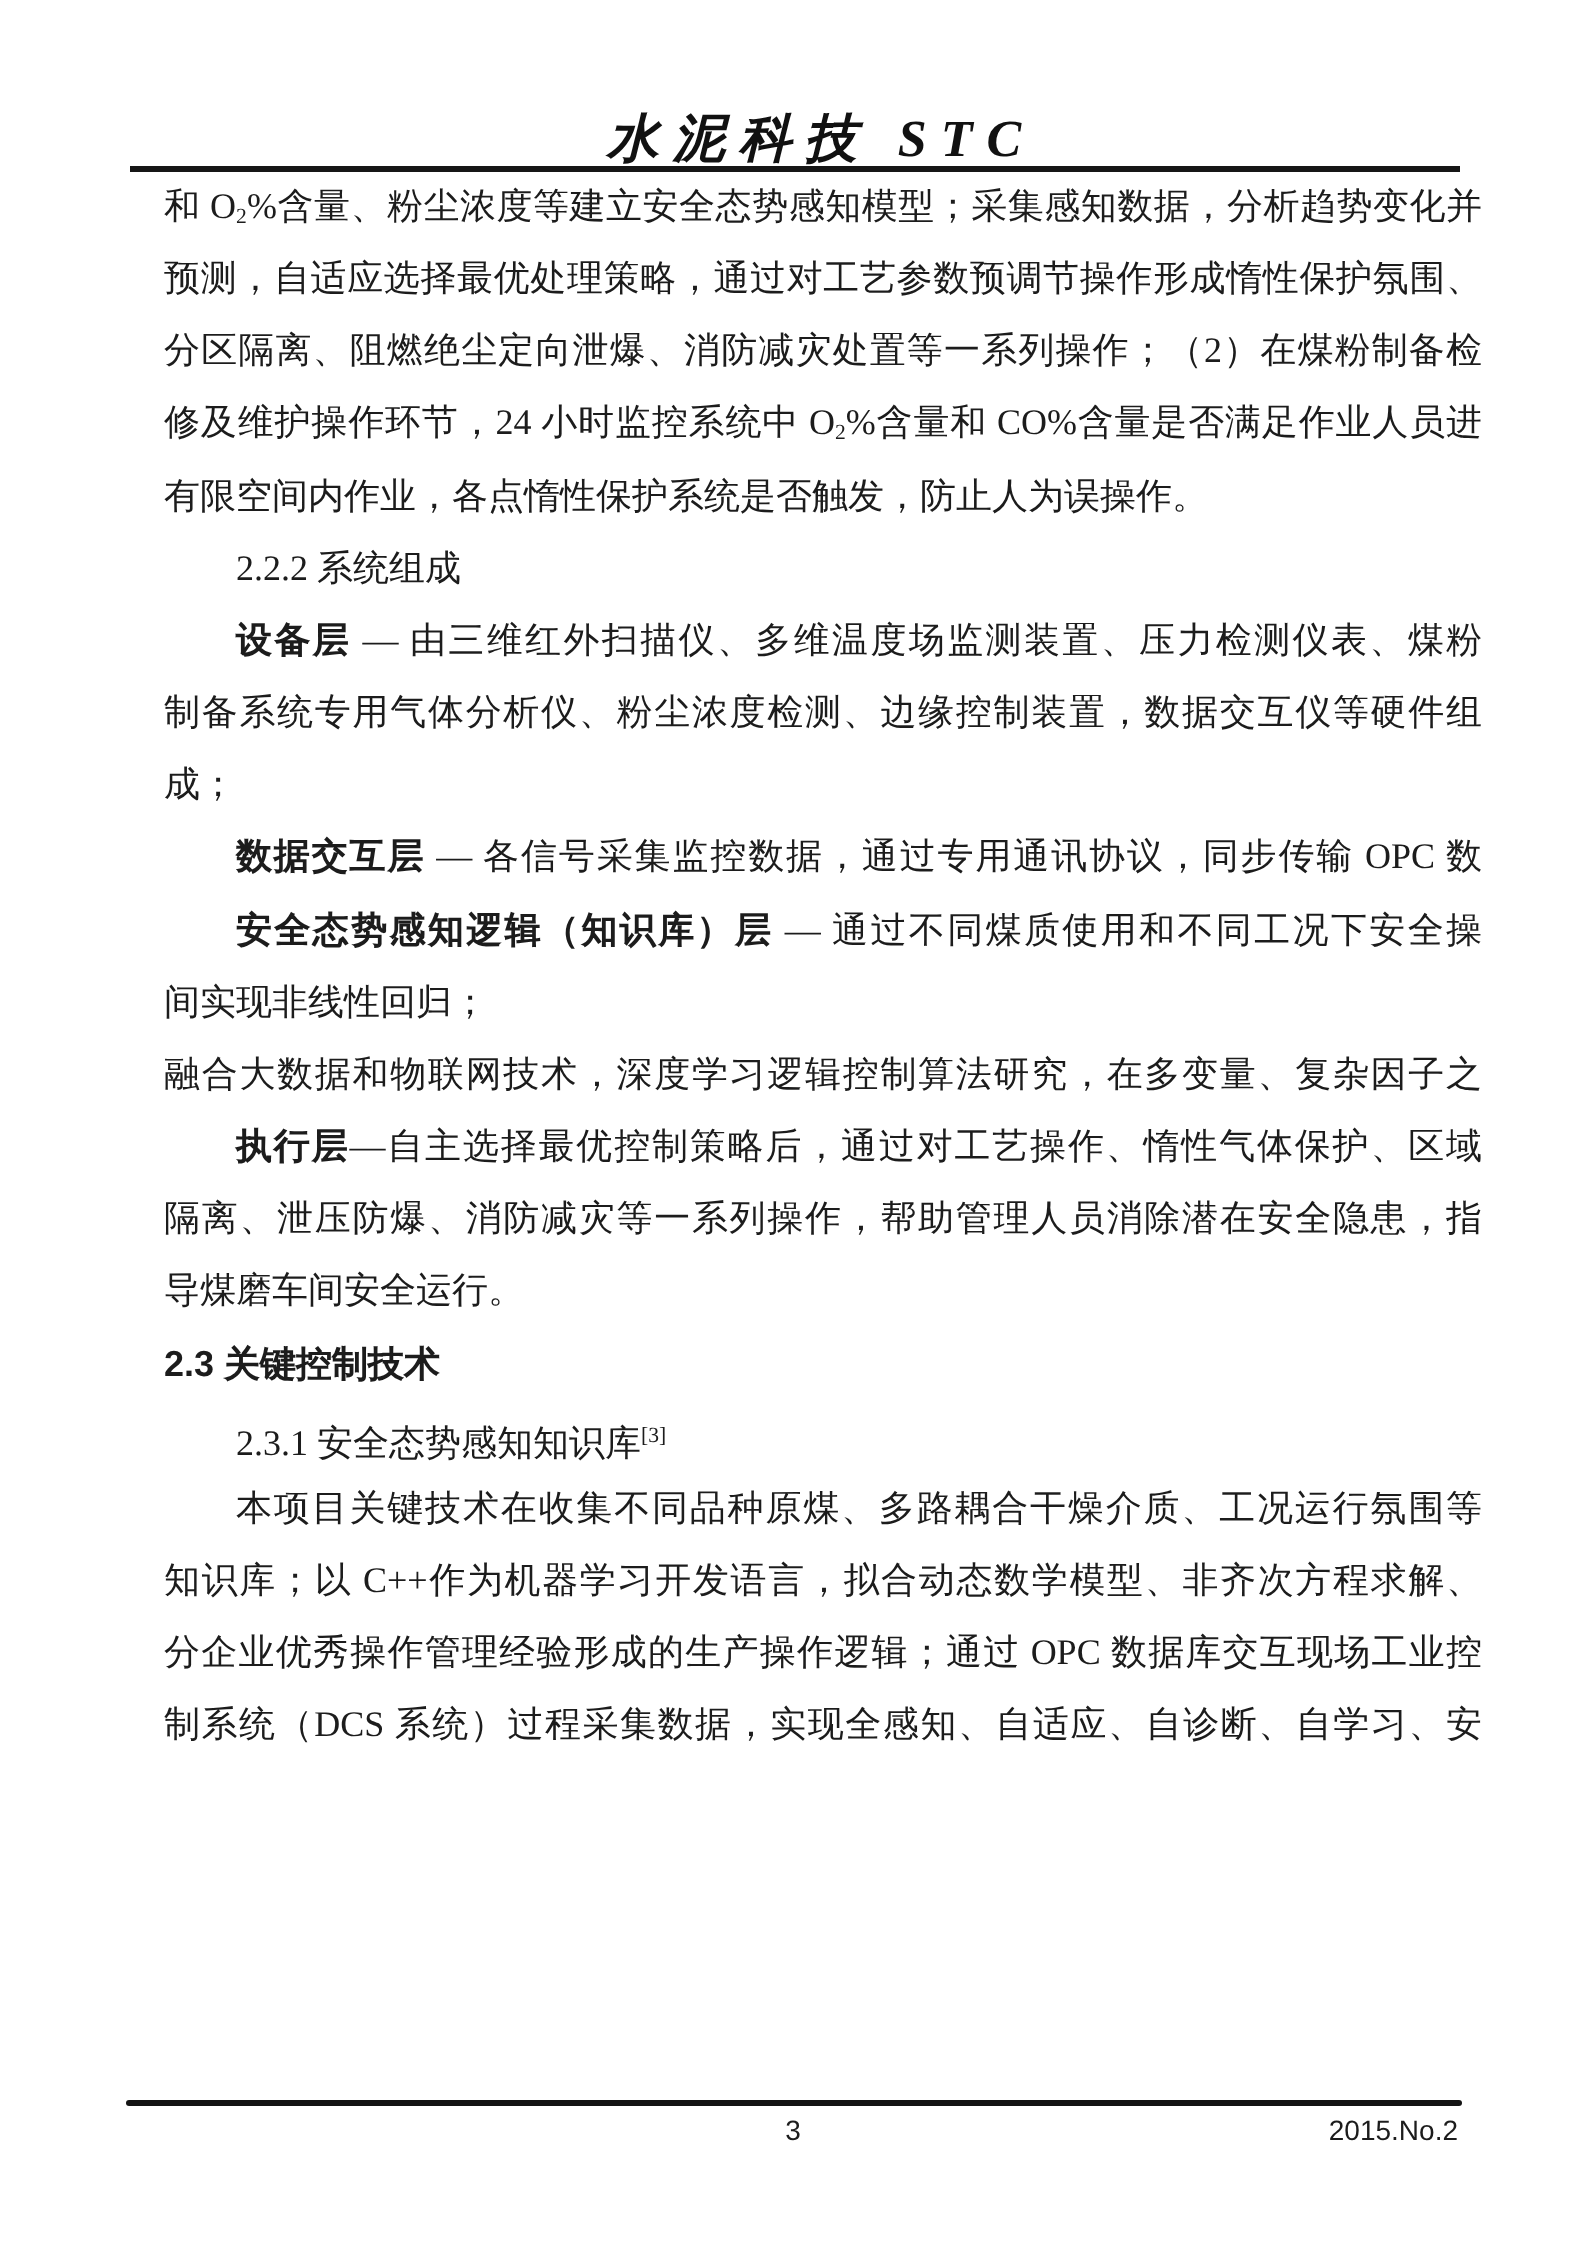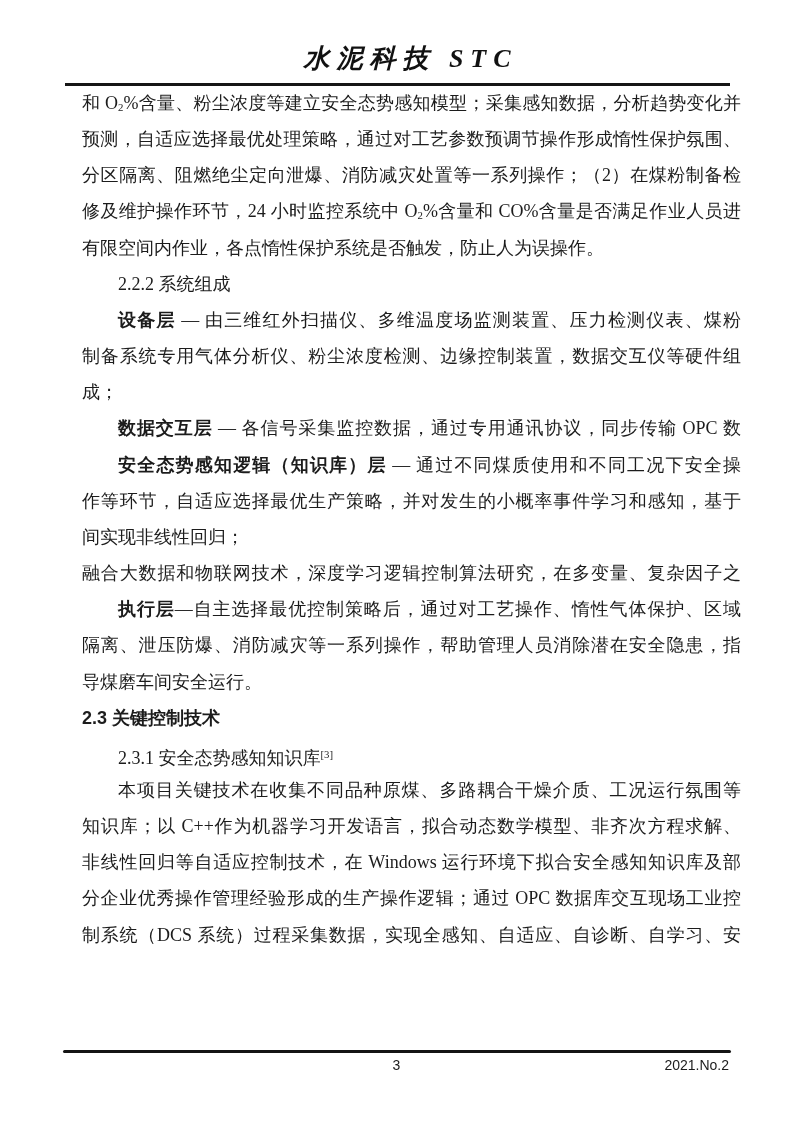--- a/index.html
+++ b/index.html
@@ -8,21 +8,21 @@
     position: relative;
     width: 793px;
     height: 1122px;
     background: #ffffff;
     color: #1c1c1c;
     font-family: "Liberation Serif", "DejaVu Serif", serif;
     overflow: hidden;
   }
   .header-title {
     position: absolute;
-    top: 41px; left: 0; right: 0;
+    top: 52px; left: 0; right: 0;
     text-align: center;
     font-size: 26px;
     font-weight: 600;
     font-style: italic;
     letter-spacing: 7px;
     color: #111111;
     padding-left: 28px;
   }
   .header-rule {
     position: absolute;
@@ -95,34 +95,32 @@
       <div class="line j"><span>预测，自适应选择最优处理策略，通过对工艺参数预调节操作形成惰性保护氛围、</span></div>
       <div class="line j"><span>分区隔离、阻燃绝尘定向泄爆、消防减灾处置等一系列操作；（2）在煤粉制备检</span></div>
       <div class="line j"><span>修及维护操作环节，24 小时监控系统中 O</span><span class="seg-sub">2</span><span>%含量和 CO%含量是否满足作业人员进入</span></div>
       <div class="line"><span>有限空间内作业，各点惰性保护系统是否触发，防止人为误操作。</span></div>
       <div class="line ind"><span>2.2.2 系统组成</span></div>
       <div class="line j ind"><span class="seg-b">设备层</span><span> — 由三维红外扫描仪、多维温度场监测装置、压力检测仪表、煤粉</span></div>
       <div class="line j"><span>制备系统专用气体分析仪、粉尘浓度检测、边缘控制装置，数据交互仪等硬件组</span></div>
       <div class="line"><span>成；</span></div>
       <div class="line j ind"><span class="seg-b">数据交互层</span><span> — 各信号采集监控数据，通过专用通讯协议，同步传输 OPC 数</span></div>
       <div class="line j ind"><span class="seg-b">安全态势感知逻辑（知识库）层</span><span> — 通过不同煤质使用和不同工况下安全操</span></div>
-      <div class="line j"><span>作等环节，自适应选择最优生产策略，并对发生的小概率事件学习和感知，基于</span></div>
       <div class="line"><span>间实现非线性回归；</span></div>
       <div class="line j"><span>融合大数据和物联网技术，深度学习逻辑控制算法研究，在多变量、复杂因子之</span></div>
       <div class="line j ind"><span class="seg-b">执行层</span><span>—自主选择最优控制策略后，通过对工艺操作、惰性气体保护、区域</span></div>
       <div class="line j"><span>隔离、泄压防爆、消防减灾等一系列操作，帮助管理人员消除潜在安全隐患，指</span></div>
       <div class="line"><span>导煤磨车间安全运行。</span></div>
       <div class="line"><span class="seg-b">2.3 关键控制技术</span></div>
       <div class="line ind"><span>2.3.1 安全态势感知知识库</span><span class="seg-sup">[3]</span></div>
       <div class="line j ind"><span>本项目关键技术在收集不同品种原煤、多路耦合干燥介质、工况运行氛围等</span></div>
       <div class="line j"><span>知识库；以 C++作为机器学习开发语言，拟合动态数学模型、非齐次方程求解、</span></div>
-      <div class="line j"><span>非线性回归等自适应控制技术，在 Windows 运行环境下拟合安全感知知识库及部</span></div>
       <div class="line j"><span>分企业优秀操作管理经验形成的生产操作逻辑；通过 OPC 数据库交互现场工业控</span></div>
       <div class="line j"><span>制系统（DCS 系统）过程采集数据，实现全感知、自适应、自诊断、自学习、安</span></div>
     </div>
 
   <div class="footer-rule"></div>
 
   <div class="footer-page">3</div>
 
-  <div class="footer-issue">2021.No.2</div>
+  <div class="footer-issue">2015.No.2</div>
 
 </div>
 
 </body></html>

